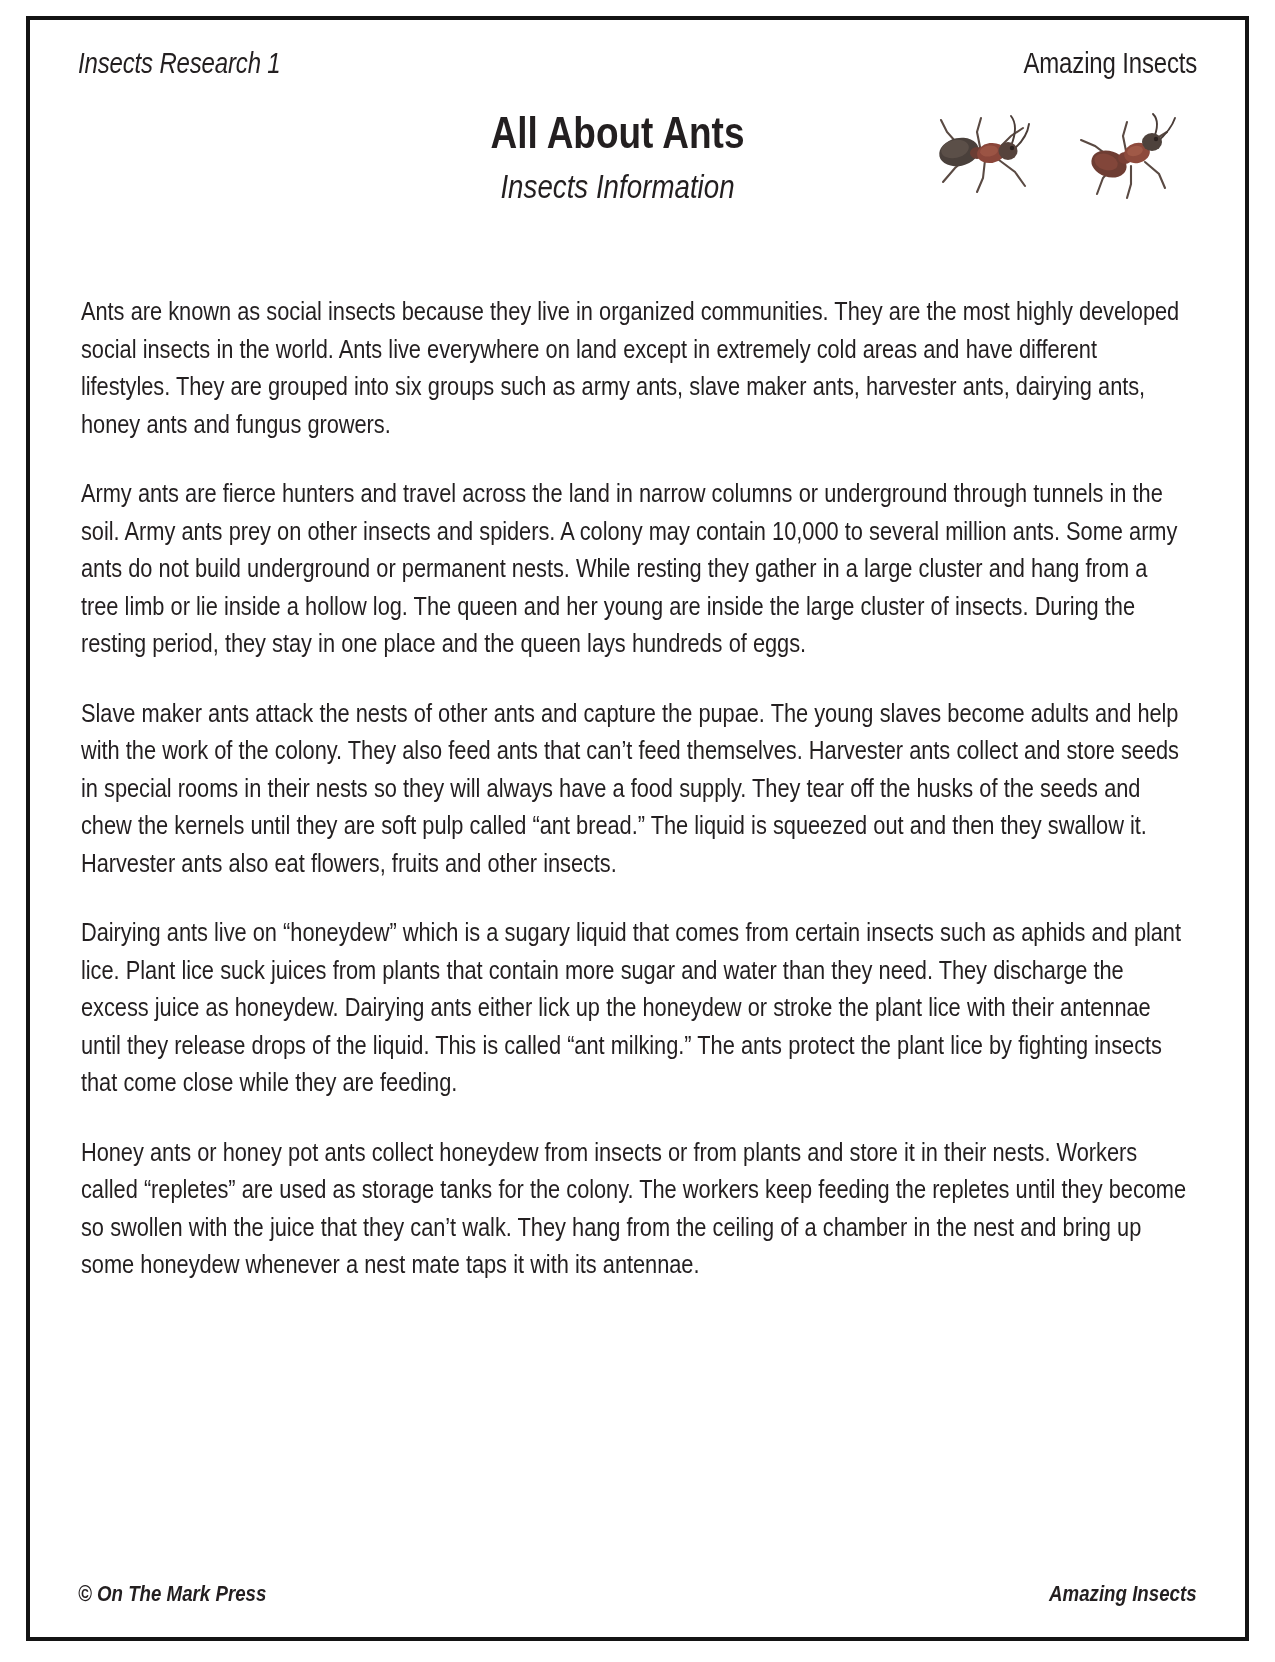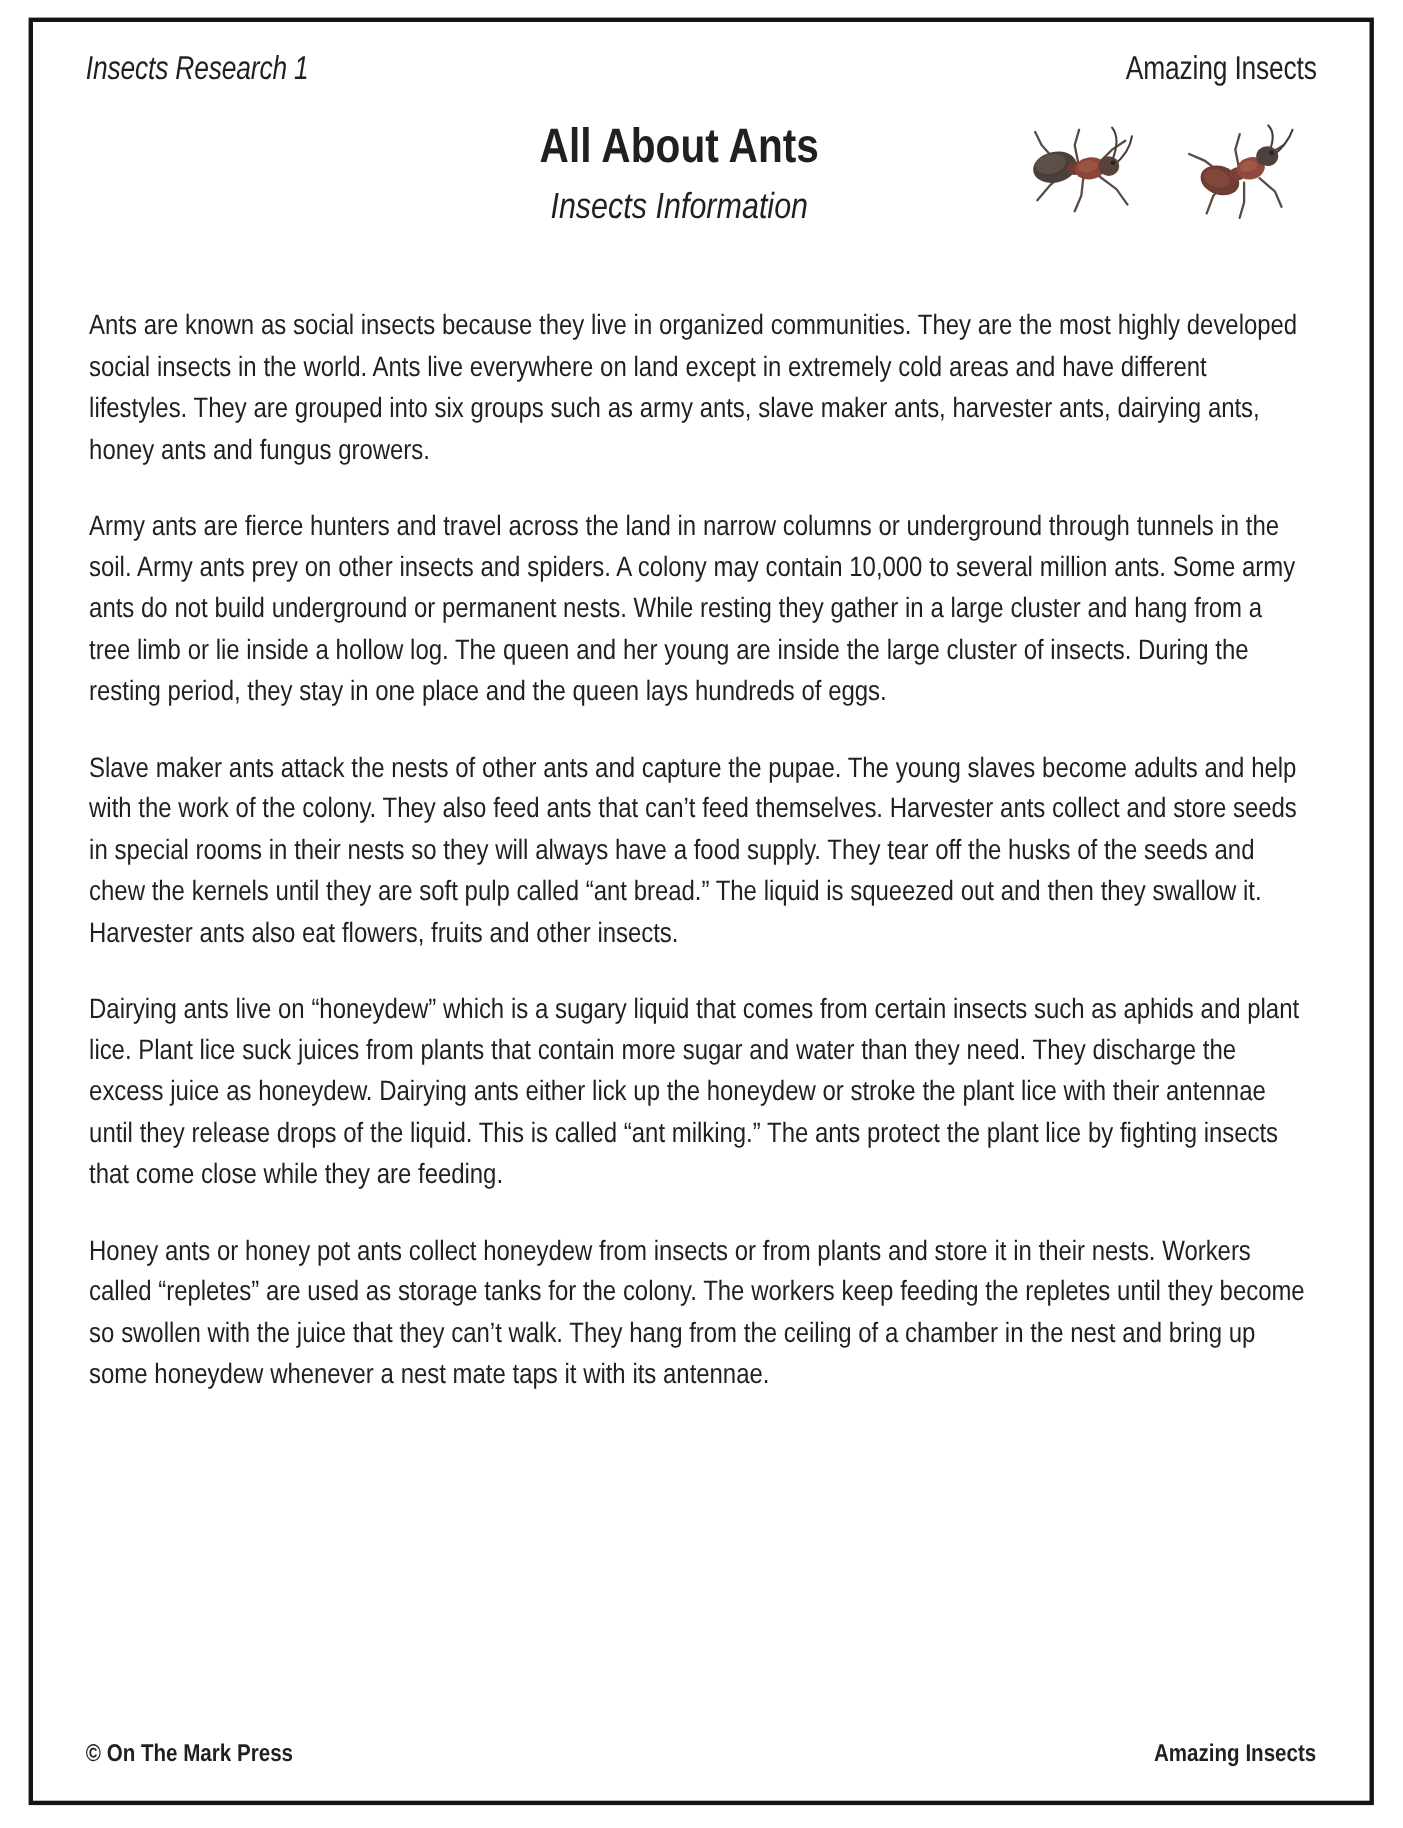--- a/index.html
+++ b/index.html
@@ -100,21 +100,21 @@
     position: absolute;
     right: 18px;
     top: 4px;
     width: 260px;
     height: 105px;
   }
   .ant-art svg { display: block; }
 
   
   .body-copy {
-    margin-top: 26px;
+    margin-top: 41px;
     padding-left: 3px;
     padding-right: 10px;
   }
   .para {
     font-size: 25.5px;
     line-height: 37.5px;
     letter-spacing: -0.05px;
     transform: scaleX(0.855);
     transform-origin: left top;
     width: 117%;
@@ -126,20 +126,21 @@
 
   
   .footer {
     position: absolute;
     left: 52px;
     right: 52px;
     bottom: 34px;
     display: flex;
     justify-content: space-between;
     align-items: center;
+    font-style: italic;
   }
   .ft-left {
     font-size: 22px;
     font-weight: 700;
     transform: scaleX(0.85);
     transform-origin: left center;
     white-space: nowrap;
   }
   .ft-right {
     font-size: 22px;

